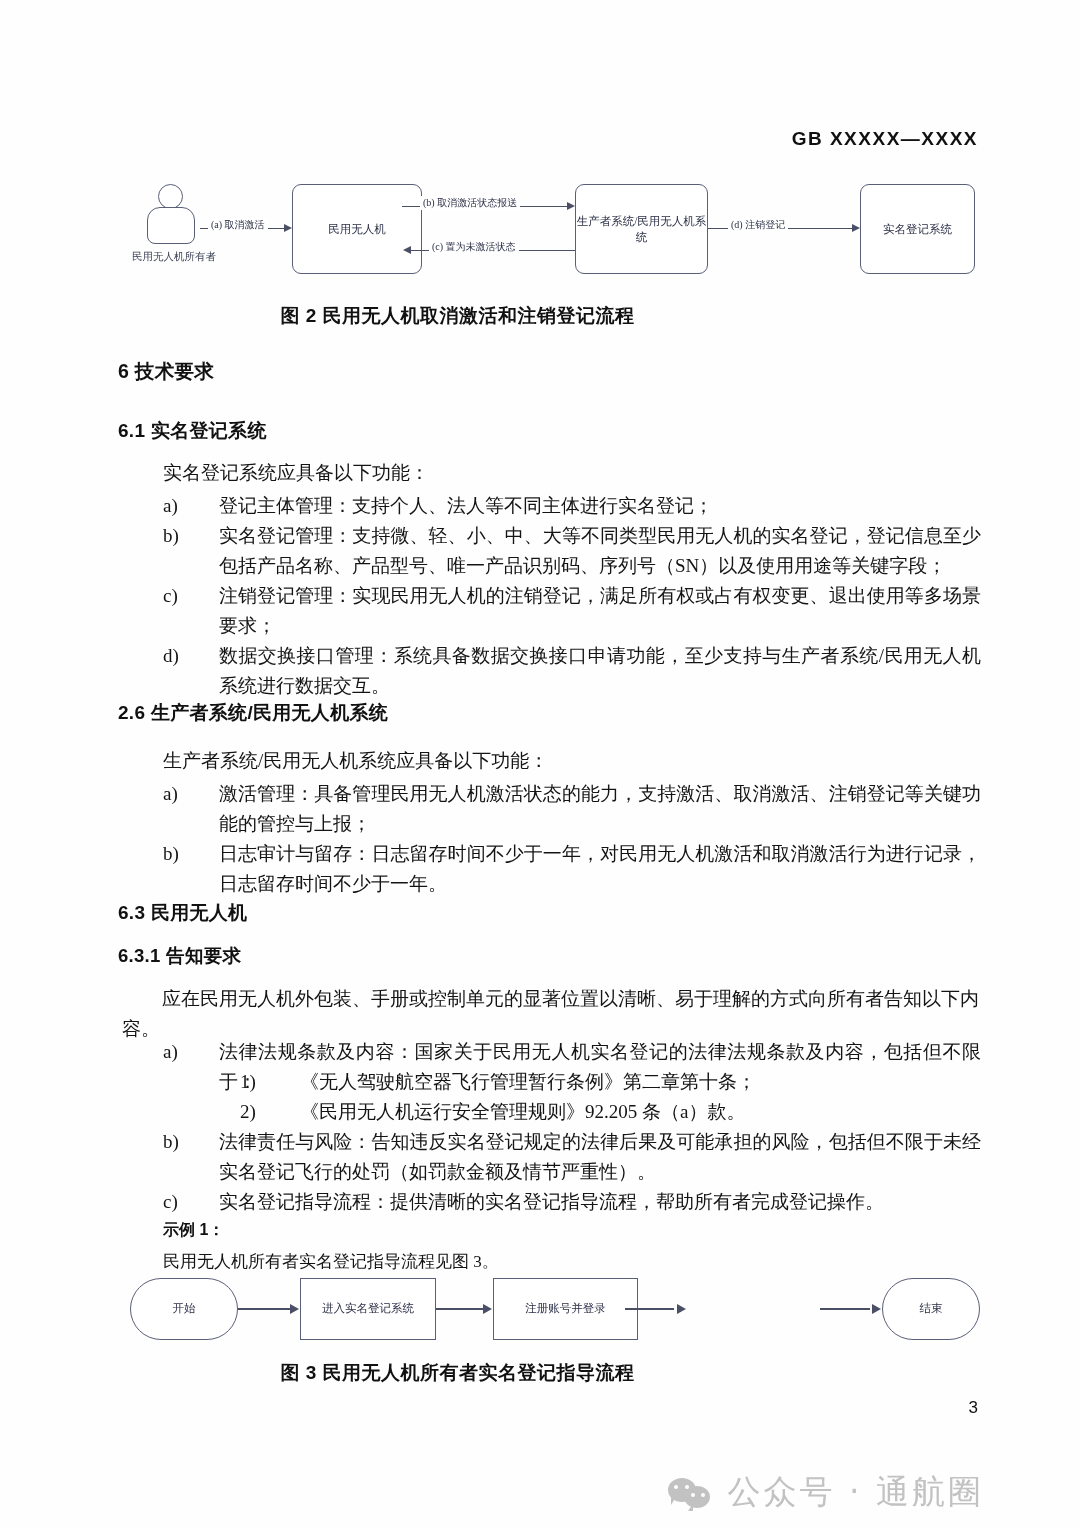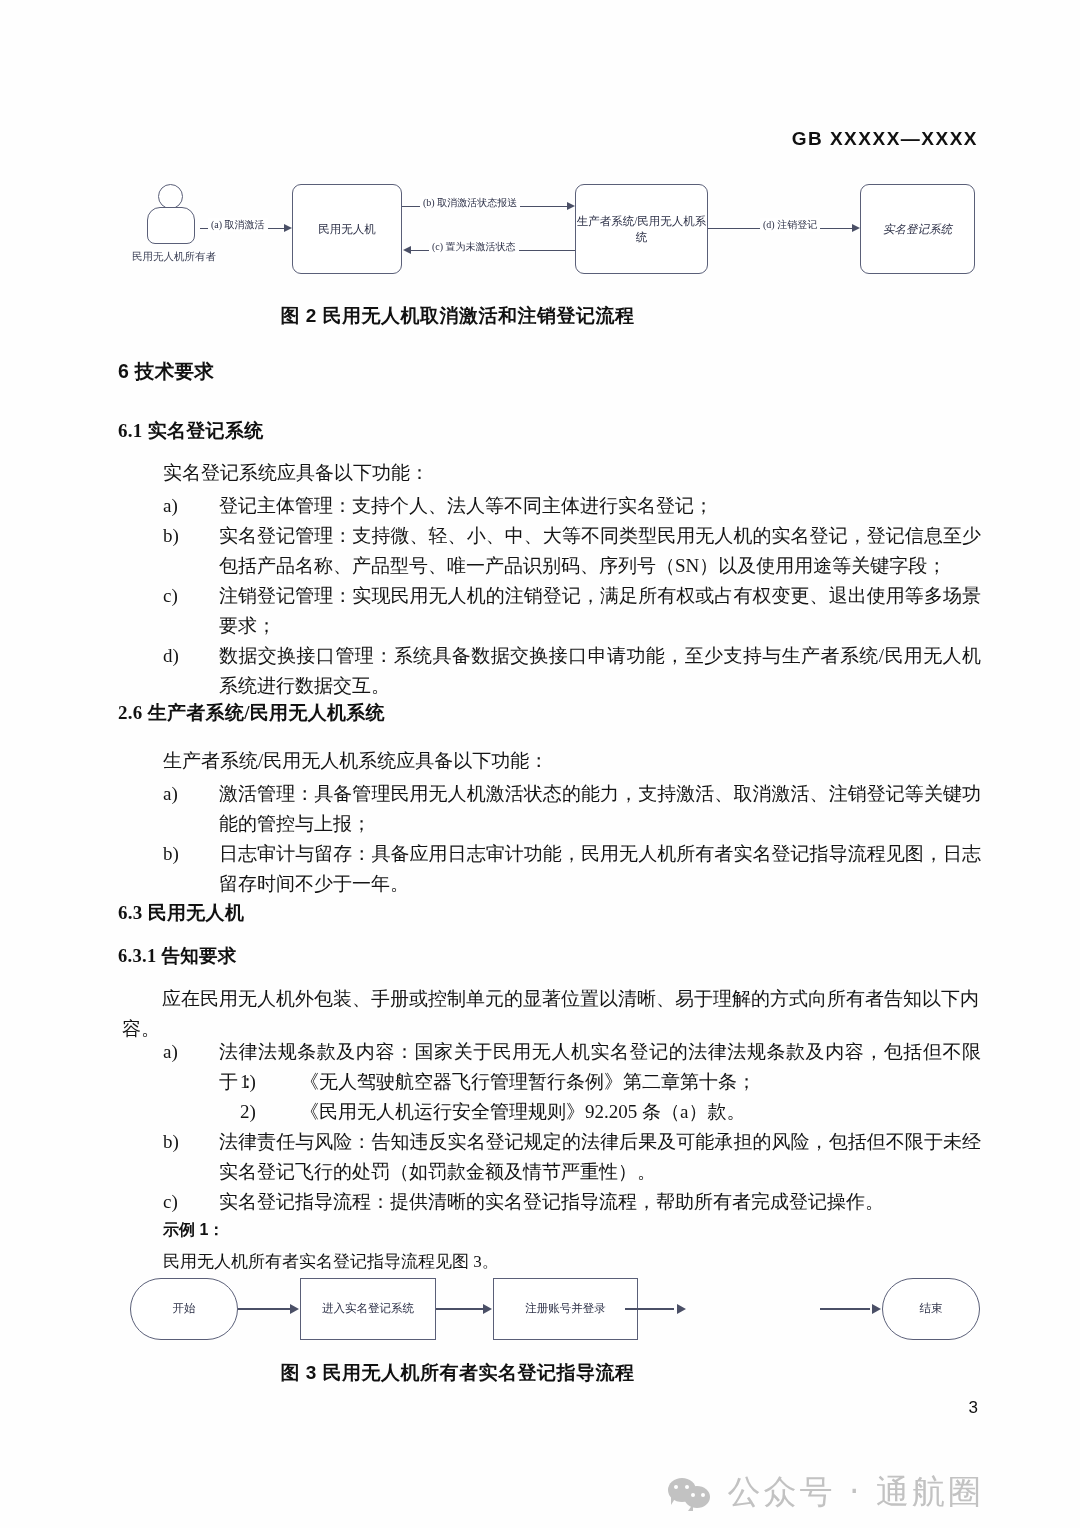--- a/index.html
+++ b/index.html
@@ -92,23 +92,23 @@
     box-sizing: border-box;
     display: flex;
     align-items: center;
     justify-content: center;
     text-align: center;
     font-size: 11.5px;
     color: #2c3047;
     line-height: 1.4;
     font-family: "Liberation Serif", serif;
   }
-  .fbox.b1 { left: 172px; top: 4px; width: 110px; height: 90px; }
+  .fbox.b1 { left: 172px; top: 4px; width: 130px; height: 90px; }
   .fbox.b2 { left: 455px; top: 4px; width: 133px; height: 90px; }
-  .fbox.b3 { left: 740px; top: 4px; width: 115px; height: 90px; font-style: italic; }
+  .fbox.b3 { left: 740px; top: 4px; width: 115px; height: 90px; }
 
   .conn {
     position: absolute;
     height: 1.4px;
     background: #4a4f66;
   }
   .arrowhead {
     position: absolute;
     width: 0; height: 0;
     border-top: 4.5px solid transparent;
@@ -149,21 +149,21 @@
     font-family: "Liberation Sans", "DejaVu Sans", sans-serif;
     font-weight: bold;
     font-size: 19.5px;
     color: #111;
     white-space: nowrap;
     letter-spacing: 0.3px;
   }
   .h2 {
     position: absolute;
     left: 118px;
-    font-family: Liberation Serif, serif;
+    font-family: Liberation Sans, sans-serif;
     font-weight: bold;
     font-size: 19px;
     color: #111;
     white-space: nowrap;
     letter-spacing: 0.3px;
   }
   .para {
     position: absolute;
     font-size: 19px;
     line-height: 30px;
@@ -335,21 +335,21 @@
 
     <div class="conn" style="left:290px; top:70px; width:165px;"></div>
     <div class="conn-label" style="left:309px; top:60px;">(c) 置为未激活状态</div>
     <div class="arrowhead left" style="left:283px; top:65.5px;"></div>
 
     <div class="fbox b2">
       <span>生产者系统/民用无人机系统</span>
     </div>
 
     <div class="conn" style="left:588px; top:48px; width:145px;"></div>
-    <div class="conn-label" style="left:640px; top:38px;">(d) 注销登记</div>
+    <div class="conn-label" style="left:608px; top:38px;">(d) 注销登记</div>
     <div class="arrowhead right" style="left:732px; top:43.5px;"></div>
 
     <div class="fbox b3">
       <span>实名登记系统</span>
     </div>
   </div>
 
   <div class="fig-caption" id="cap2">图 2   民用无人机取消激活和注销登记流程</div>
 
   <div class="h1" style="top:358px;">6   技术要求</div>
@@ -378,21 +378,21 @@
   <div class="h2" style="top:700px;">2.6   生产者系统/民用无人机系统</div>
 
   <div class="para intro" style="top:746px;">生产者系统/民用无人机系统应具备以下功能：</div>
 
   <div class="li lvl1" style="top:779px;">
     <span class="mark">a)</span>
     <span class="txt">激活管理：具备管理民用无人机激活状态的能力，支持激活、取消激活、注销登记等关键功能的管控与上报；</span>
   </div>
   <div class="li lvl1" style="top:839px;">
     <span class="mark">b)</span>
-    <span class="txt">日志审计与留存：具备应用日志审计功能，民用无人机所有者实名登记指导流程见图，日志留存时间不少于一年。</span>
+    <span class="txt">日志审计与留存：日志留存时间不少于一年，对民用无人机激活和取消激活行为进行记录，日志留存时间不少于一年。</span>
   </div>
 
   <div class="h2" style="top:900px;">6.3   民用无人机</div>
 
   <div class="h2" style="top:943px; font-size:18.5px;">6.3.1   告知要求</div>
 
   <div class="para" style="left:122px; top:984px; width:860px; text-indent:40px;">应在民用无人机外包装、手册或控制单元的显著位置以清晰、易于理解的方式向所有者告知以下内容。</div>
 
   <div class="li lvl1" style="top:1037px;">
     <span class="mark">a)</span>

